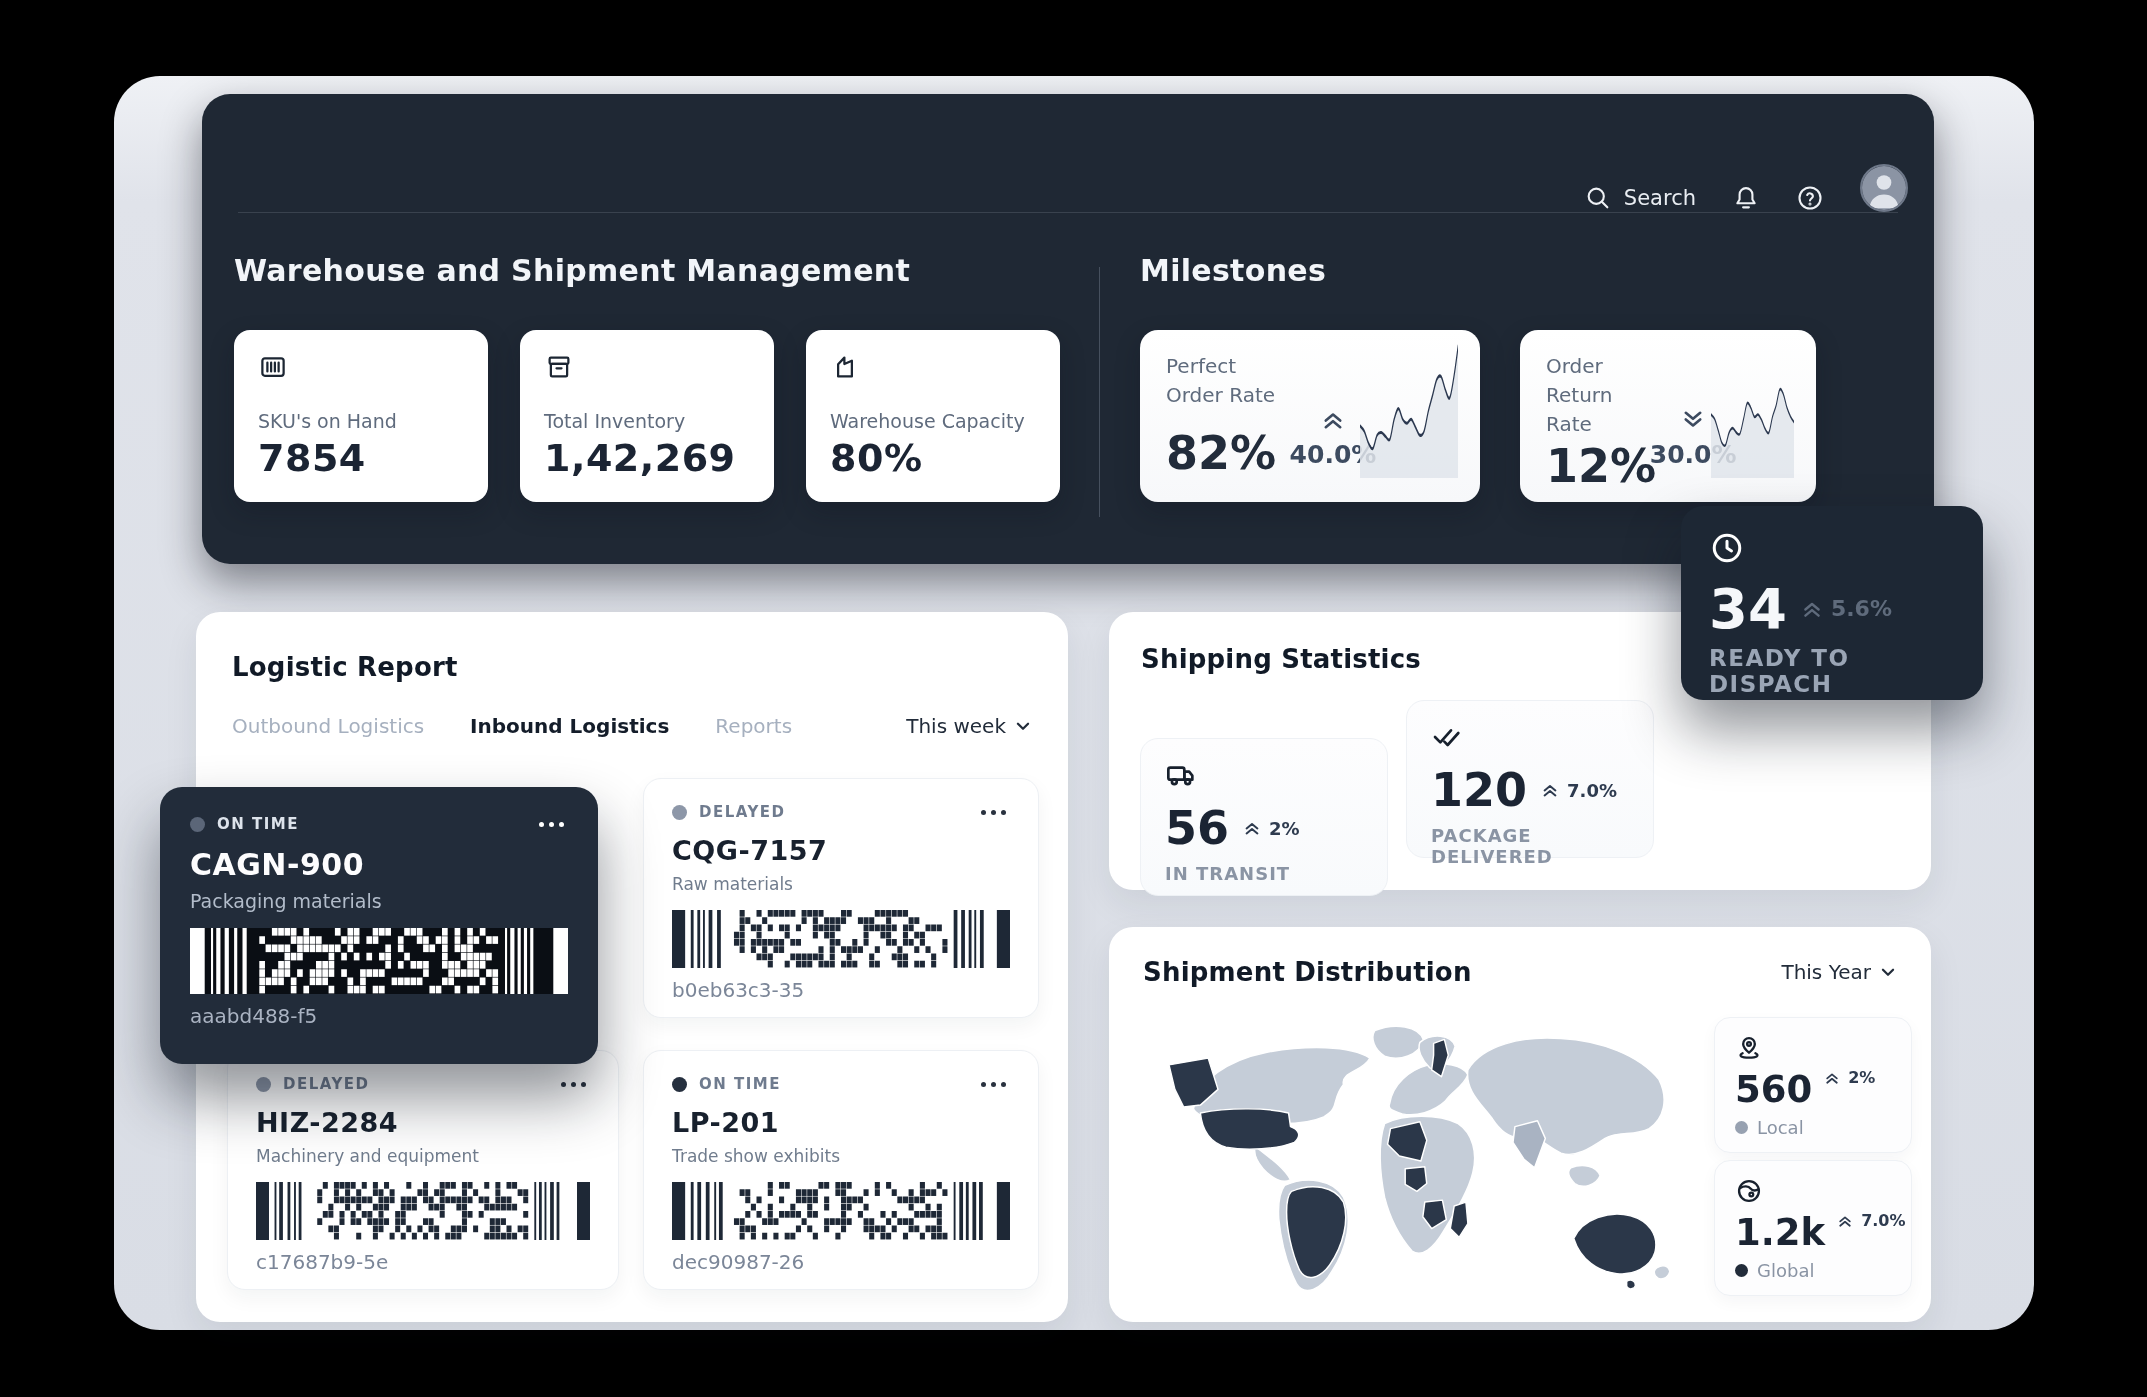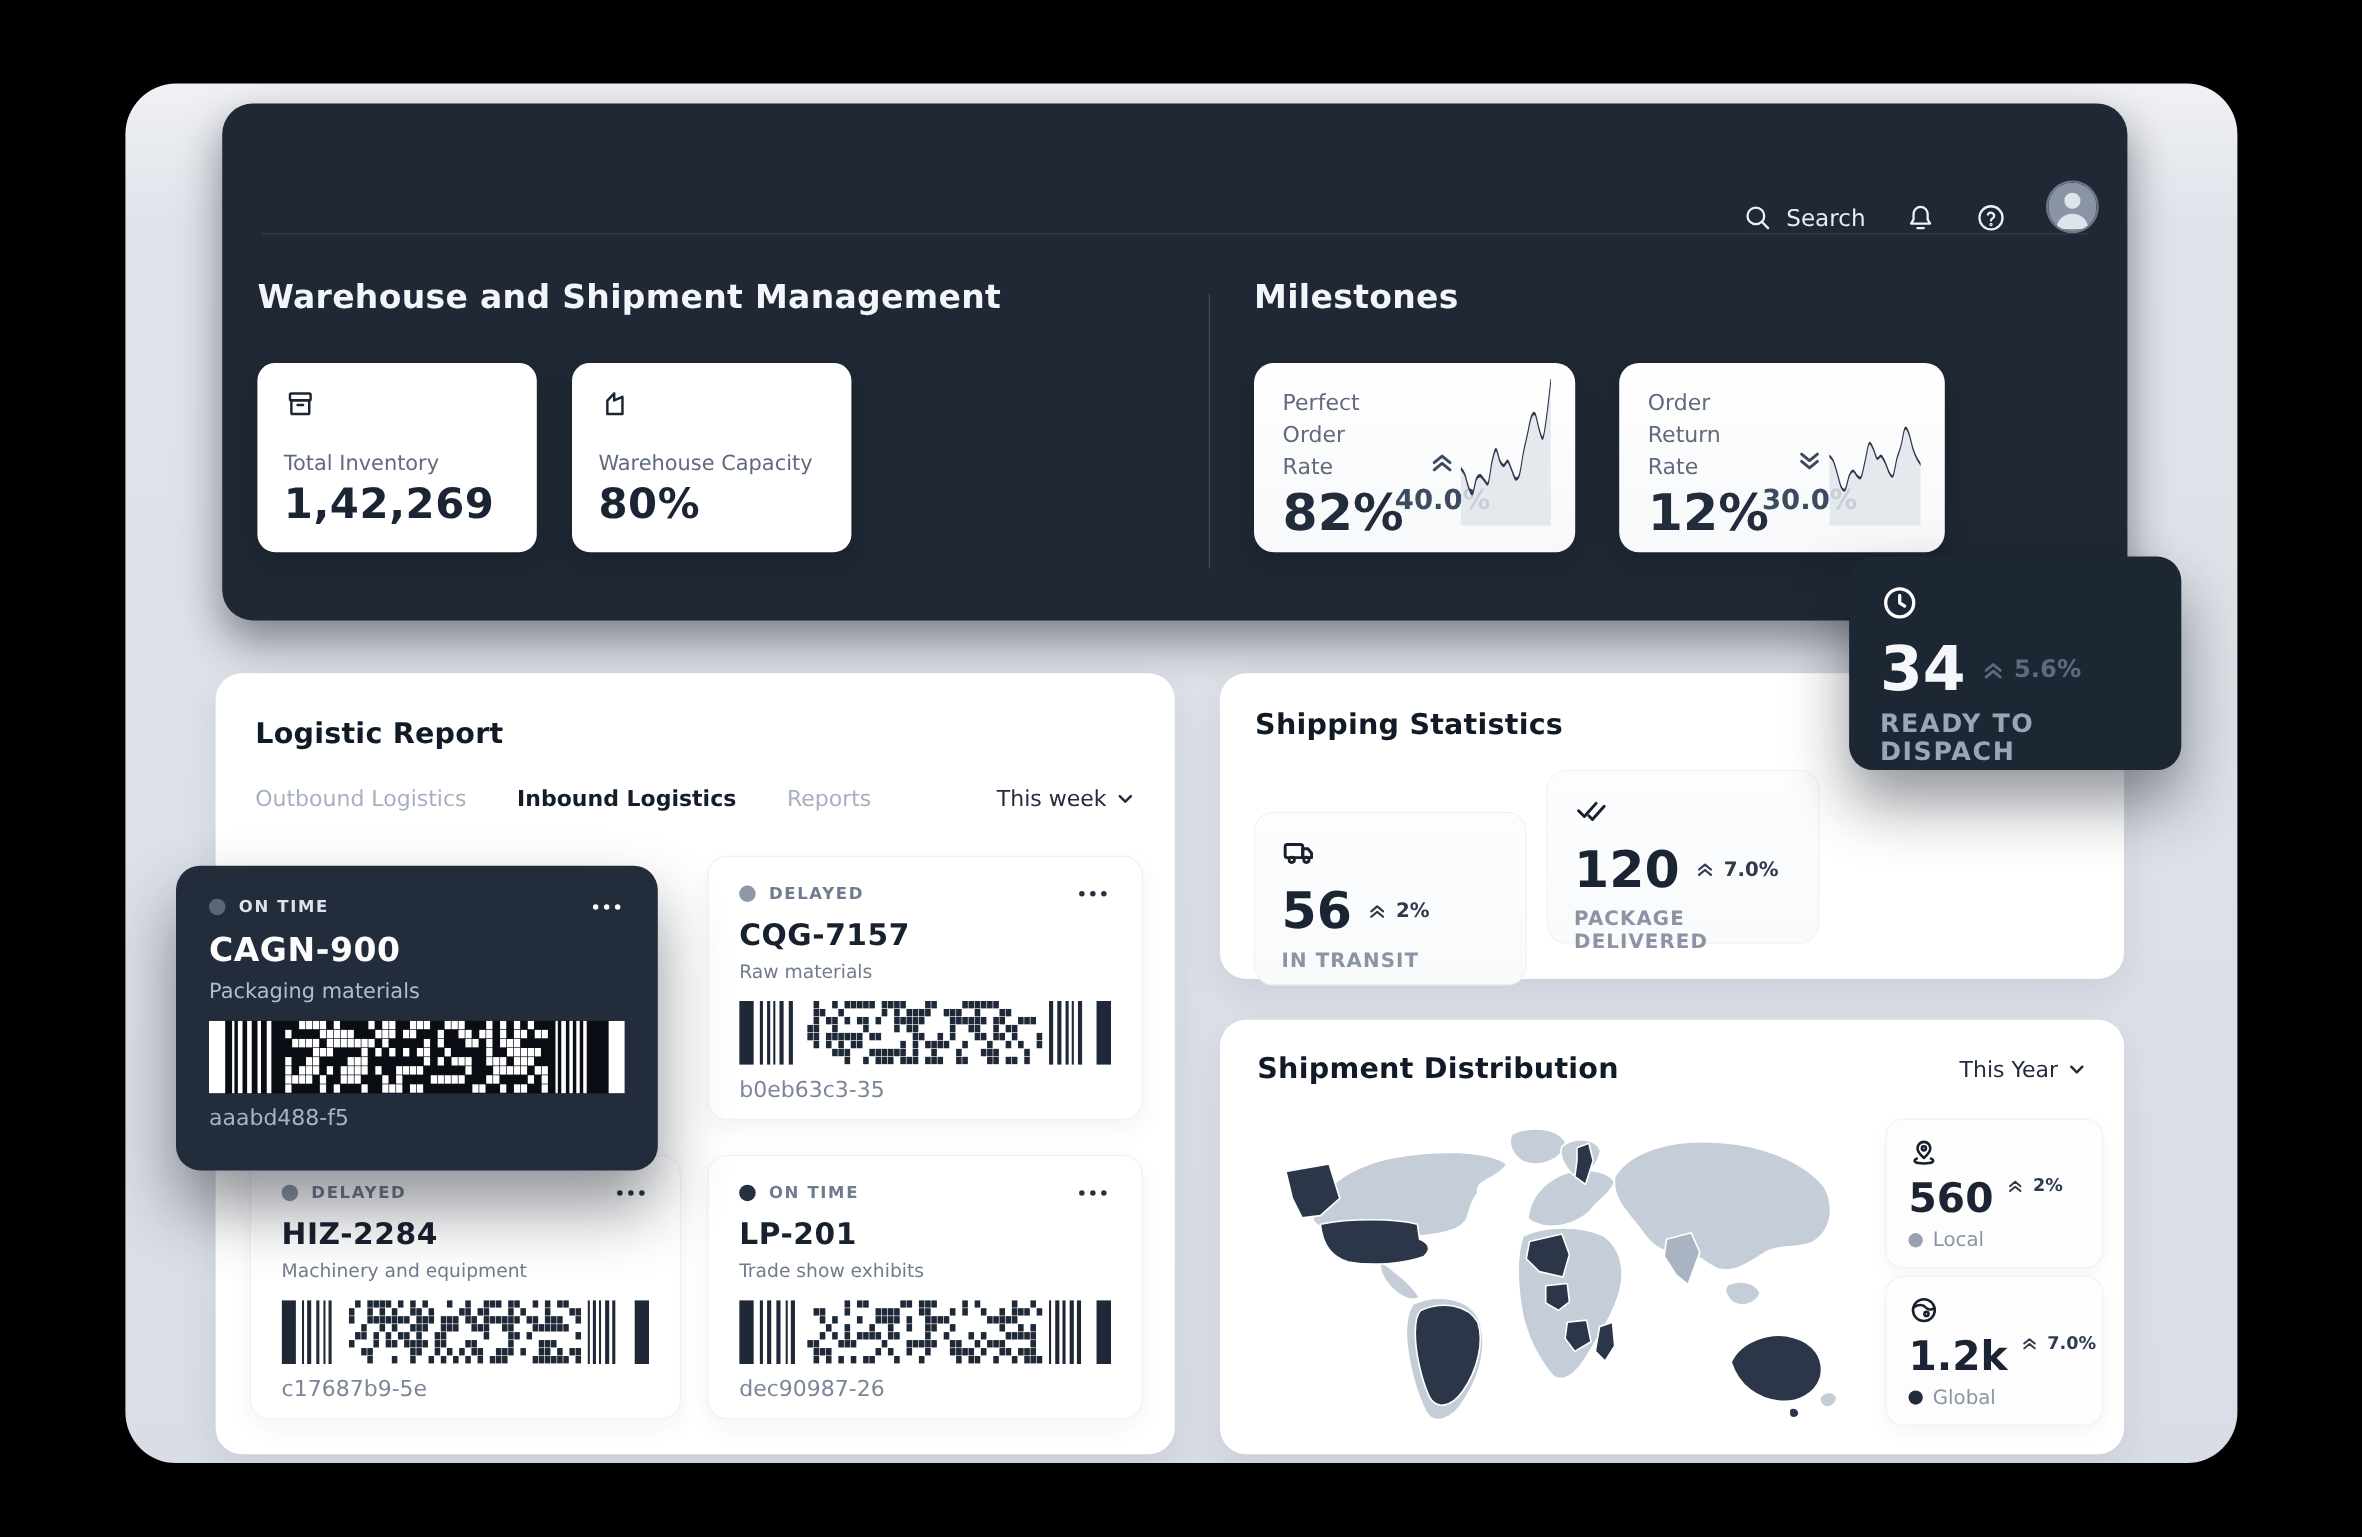--- a/index.html
+++ b/index.html
@@ -30,21 +30,21 @@
 
   .stat-card { width:254px; height:172px; background:#fff; border-radius:16px; padding:22px 24px;
     display:flex; flex-direction:column; box-shadow:0 10px 24px rgba(10,16,26,.25); }
   .stat-card .sc-icon { width:30px; height:30px; stroke:#1c2633; stroke-width:1.8; fill:none; stroke-linecap:round; stroke-linejoin:round; }
   .sc-label { margin-top:auto; color:#5f6b7d; font-size:19px; }
   .sc-value { color:#1b2433; font-size:38px; font-weight:700; margin-top:4px; letter-spacing:.5px; }
 
   .ms-cards { display:flex; gap:40px; margin-top:42px; }
   .ms-card { height:172px; background:linear-gradient(180deg,#ffffff,#f7f8fa); border-radius:18px; padding:22px 26px;
     display:flex; box-shadow:0 10px 24px rgba(10,16,26,.25); position:relative; overflow:hidden; }
-  .ms-card.m0 { width:292px;border-radius:18px; } .ms-card.m1 { width:296px; }
+  .ms-card.m0 { width:340px;border-radius:18px; } .ms-card.m1 { width:296px; }
   .ms-left { display:flex; flex-direction:column; width:45%; }
   .ms-label { color:#5f6b7d; font-size:20px; line-height:1.45; }
   .ms-value { margin-top:auto; color:#222c3b; font-size:46px; font-weight:700; }
   .ms-right { position:relative; flex:1; }
   .trend { display:flex; align-items:center; gap:8px; font-weight:700; }
   .ms-trend { position:absolute; left:-6px; top:56px; color:#3d4b60; font-size:25px;flex-direction:column; }
   .chev { width:24px; height:24px; stroke:currentColor; stroke-width:2.2; fill:none; stroke-linecap:round; stroke-linejoin:round; }
   .chev.down { transform:rotate(180deg); }
   .spark { position:absolute; right:-4px; bottom:2px; width:62%; height:124px; }
   .ms-card.m0 .spark { height:146px; }
@@ -157,20 +157,31 @@
               <path d="M8 46c1-10 8-15 16-15s15 5 16 15z" fill="#dfe3ea"></path>
             </svg>
         </div>
       </div>
       <div class="tb-divider"></div>
 
       <div class="dp-content">
         <section class="dp-left">
           <h1 class="dp-title">Warehouse and Shipment Management</h1>
           <div class="dp-cards">
+            <div class="stat-card">
+              <svg class="sc-icon" viewBox="0 0 24 24">
+                  <rect x="3.5" y="5" width="17" height="14" rx="2"></rect>
+                  <line x1="7.5" y1="8.5" x2="7.5" y2="15.5"></line>
+                  <line x1="10.5" y1="8.5" x2="10.5" y2="15.5"></line>
+                  <line x1="13.5" y1="8.5" x2="13.5" y2="15.5"></line>
+                  <line x1="16.5" y1="8.5" x2="16.5" y2="15.5"></line>
+                </svg>
+              <div class="sc-label">SKU's on Hand</div>
+              <div class="sc-value">7854</div>
+            </div>
             <div class="stat-card">
               <svg class="sc-icon" viewBox="0 0 24 24">
                   <rect x="4.5" y="4.5" width="15" height="5" rx="1"></rect>
                   <rect x="5.5" y="9.5" width="13" height="10" rx="1"></rect>
                   <line x1="10" y1="13" x2="14" y2="13"></line>
                 </svg>
               <div class="sc-label">Total Inventory</div>
               <div class="sc-value">1,42,269</div>
             </div>
             <div class="stat-card">

